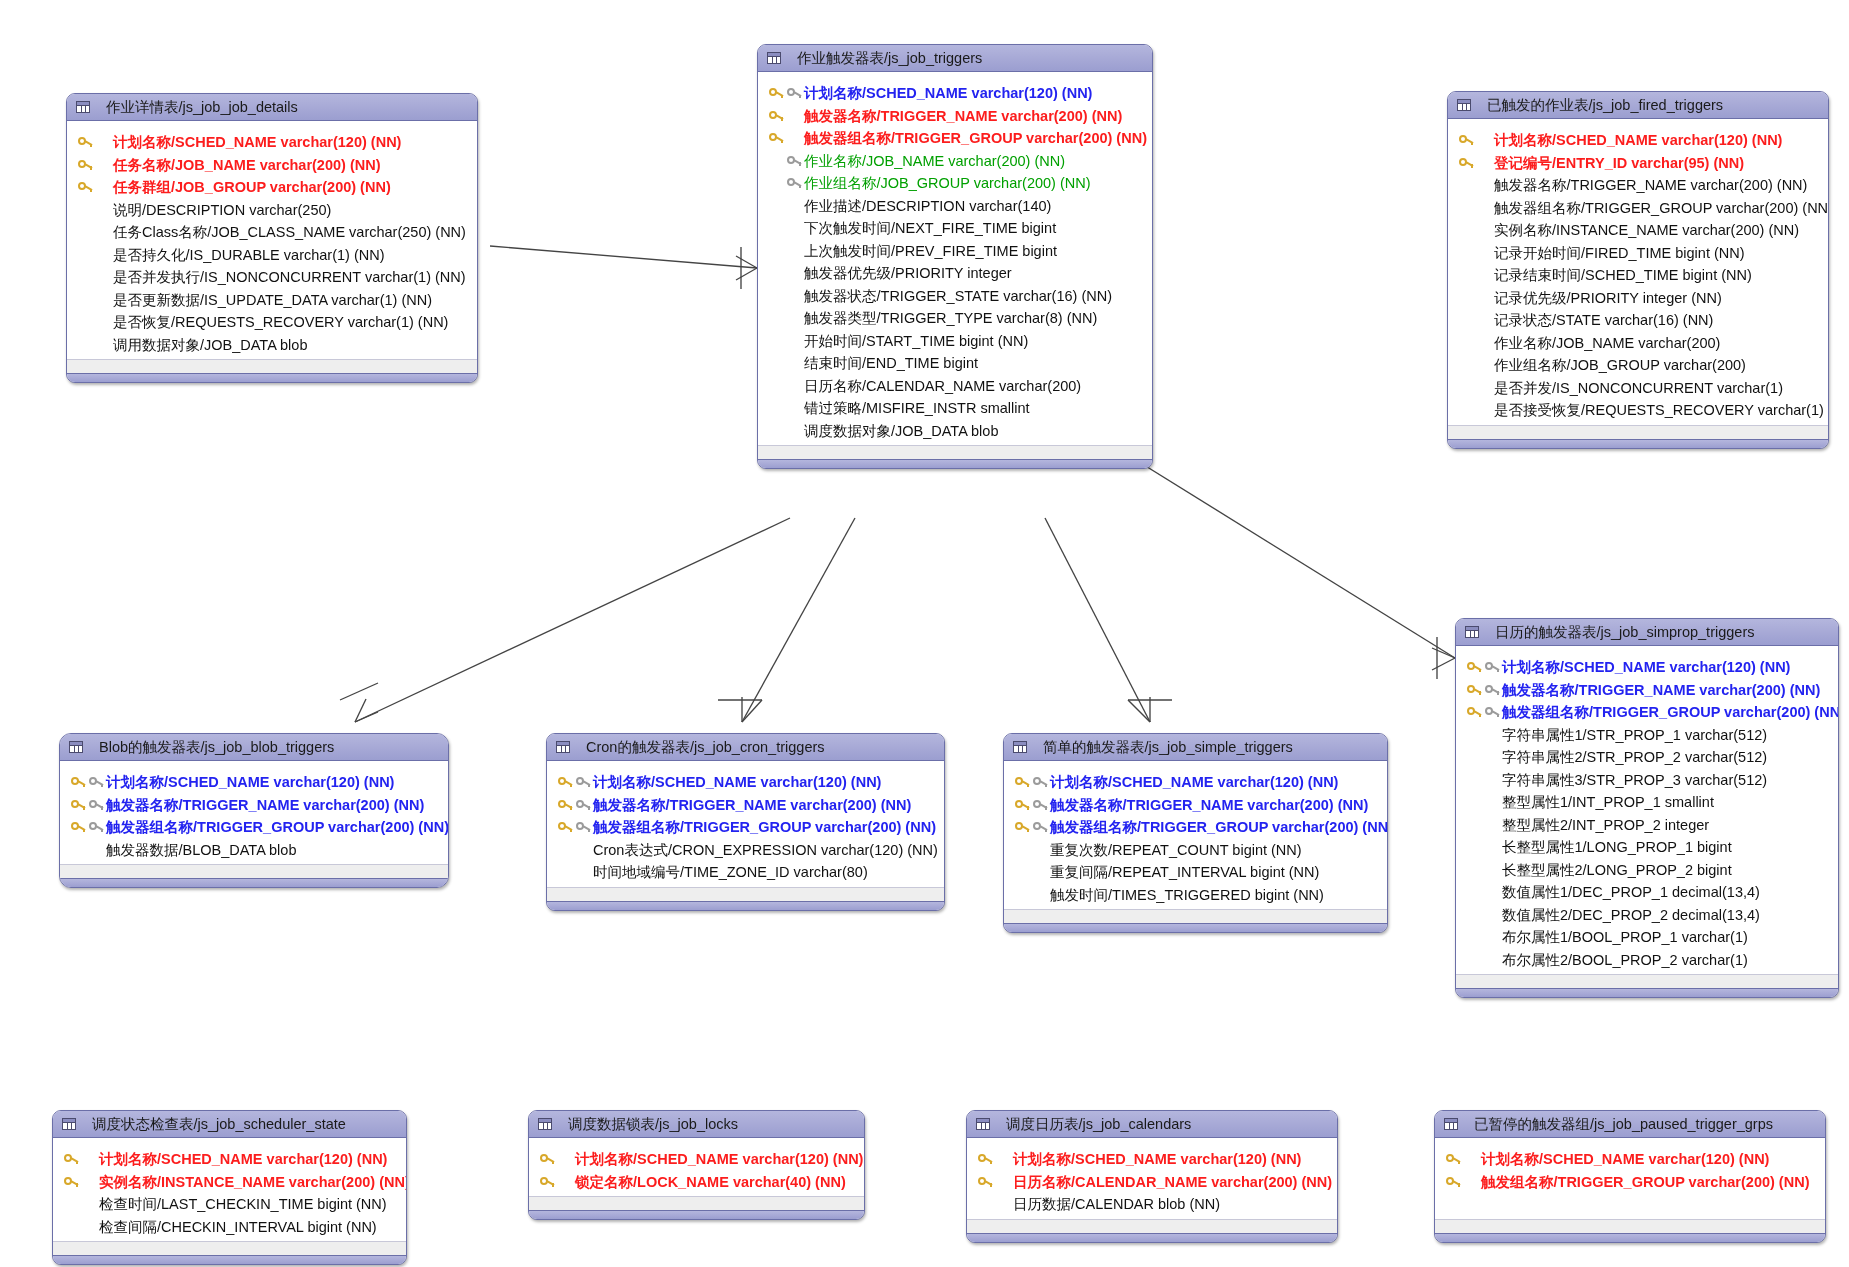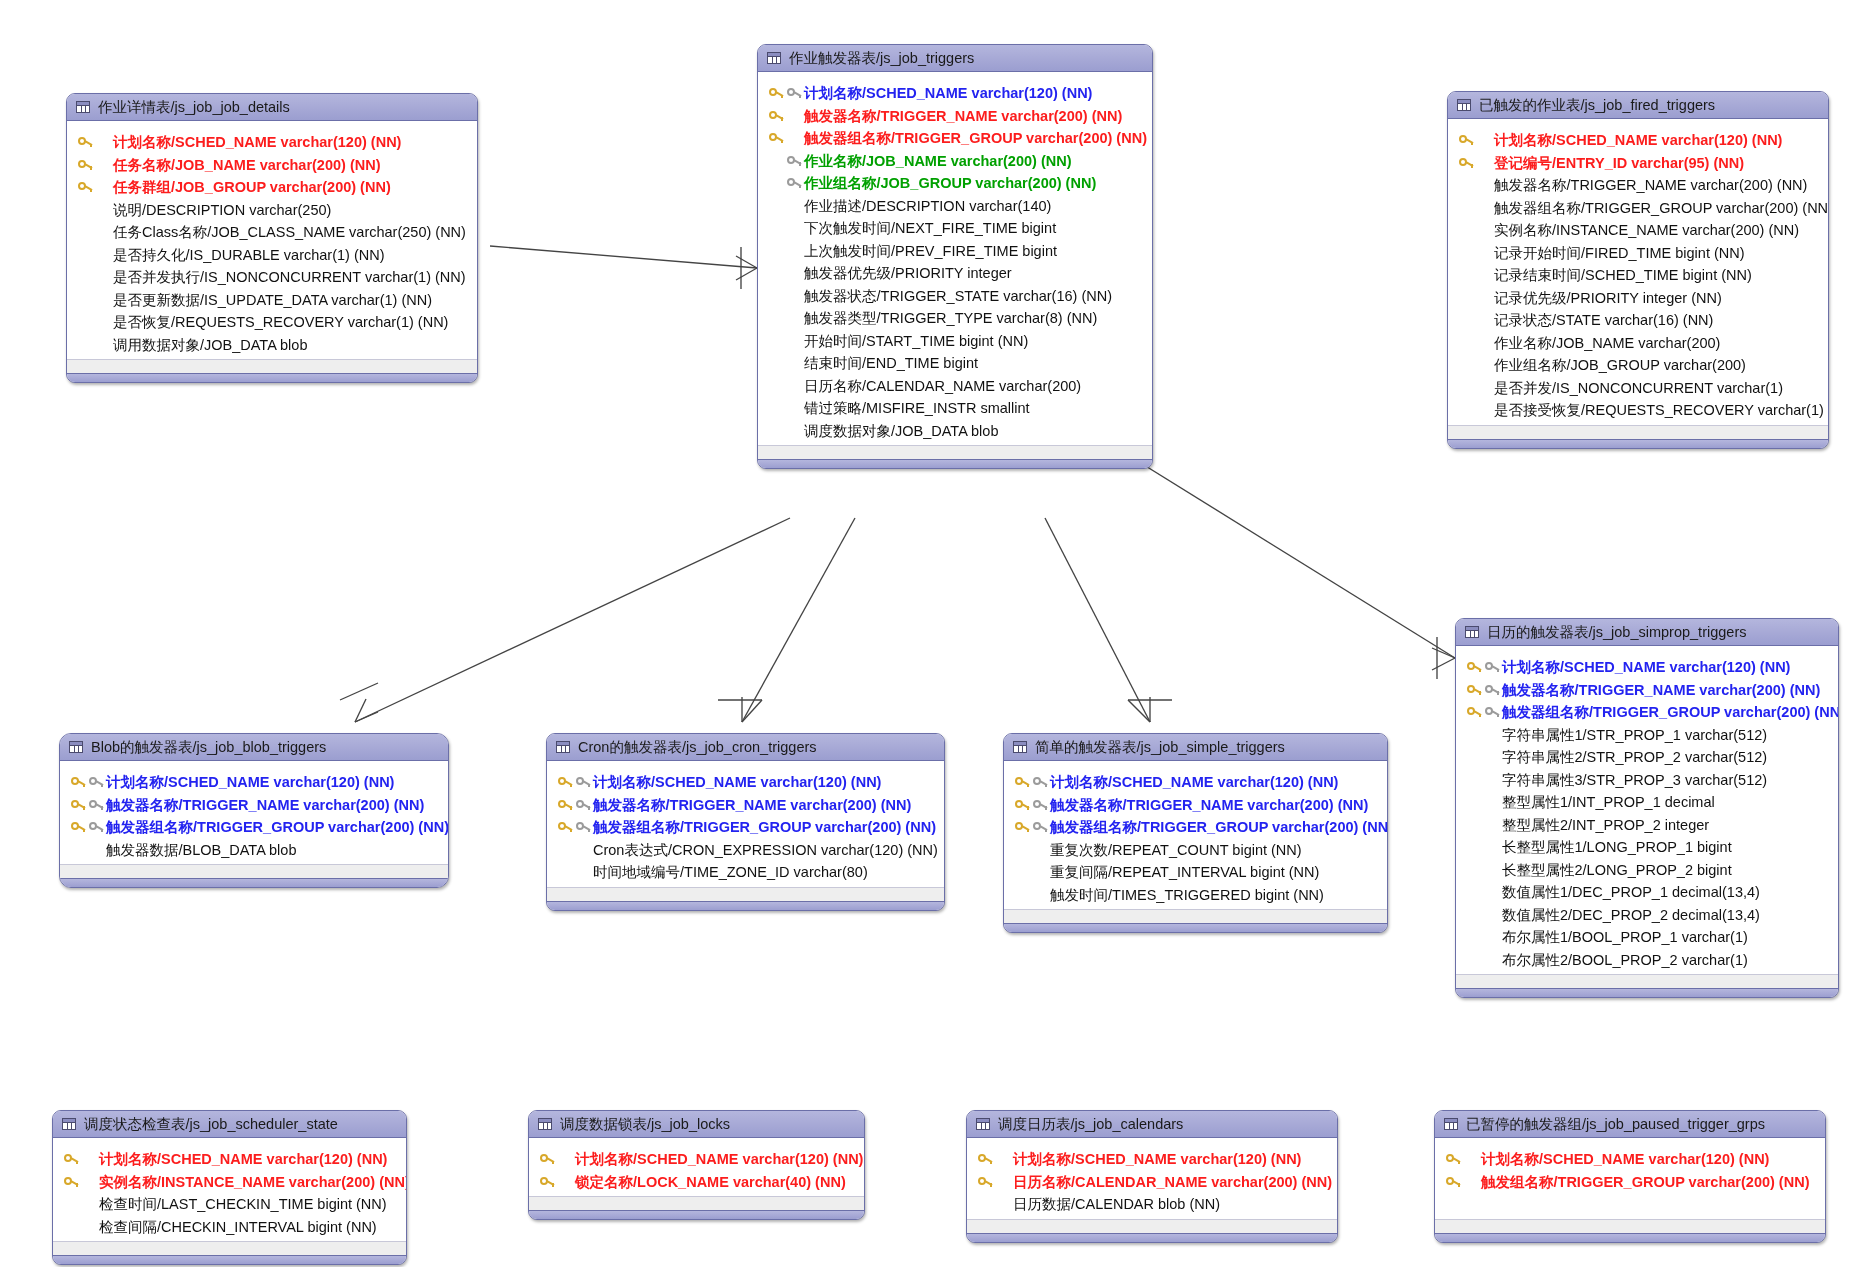--- a/index.html
+++ b/index.html
@@ -24,21 +24,21 @@
     background:#ffffff;
     border:1px solid #6b6fa8;
     border-radius:9px;
     box-shadow:1px 2px 3px rgba(0,0,0,0.30);
     overflow:hidden;
     z-index:3;
   }
   .entity-head{
     display:flex;
     align-items:center;
-    gap:8px;
+    gap:16px;
     background:linear-gradient(180deg,#b4b6dd 0%,#a7a9d6 52%,#9b9ed0 100%);
     border-bottom:1px solid #6b6fa8;
     padding:4px 14px 4px 9px;
     height:27px;
     box-sizing:border-box;
   }
   .tbl-icon{
     width:14px;height:12px;
     flex:0 0 auto;
     border:1px solid #4b4b6e;
@@ -98,21 +98,21 @@
   }
   .key.grey .bow{border-color:#9b9b9b;}
   .key.grey .shaft{background:#9b9b9b;}
   .key.grey .tooth{background:#9b9b9b;}
   .fname{
     font-size:14.5px;
     line-height:18px;
   }
   .c-red{color:#fc1d1d;font-weight:bold;}
   .c-blue{color:#2323f0;font-weight:bold;}
-  .c-green{color:#00a000;font-weight:bold;}
+  .c-green{color:#00a000;font-weight:normal;}
   .c-black{color:#111111;font-weight:normal;}
   .entity-foot{
     height:13px;
     background:#eeeeee;
     border-top:1px solid #c8c8d8;
   }
   .entity-foot2{
     height:8px;
     background:linear-gradient(180deg,#b4b6dd 0%,#a7a9d6 55%,#9b9ed0 100%);
     border-top:1px solid #6b6fa8;
@@ -513,21 +513,21 @@
             <span class="fname c-black">字符串属性2/STR_PROP_2 varchar(512)</span>
           </div>
           <div class="field">
             <span class="keyslot empty"></span>
             <span class="keyslot empty"></span>
             <span class="fname c-black">字符串属性3/STR_PROP_3 varchar(512)</span>
           </div>
           <div class="field">
             <span class="keyslot empty"></span>
             <span class="keyslot empty"></span>
-            <span class="fname c-black">整型属性1/INT_PROP_1 decimal</span>
+            <span class="fname c-black">整型属性1/INT_PROP_1 smallint</span>
           </div>
           <div class="field">
             <span class="keyslot empty"></span>
             <span class="keyslot empty"></span>
             <span class="fname c-black">整型属性2/INT_PROP_2 integer</span>
           </div>
           <div class="field">
             <span class="keyslot empty"></span>
             <span class="keyslot empty"></span>
             <span class="fname c-black">长整型属性1/LONG_PROP_1 bigint</span>

